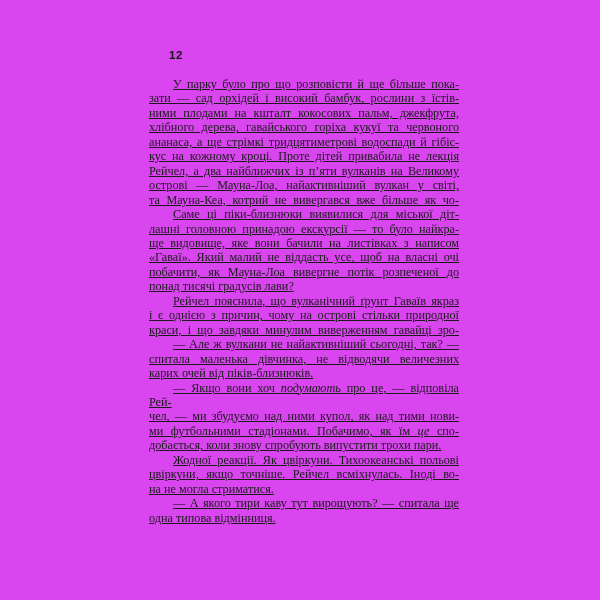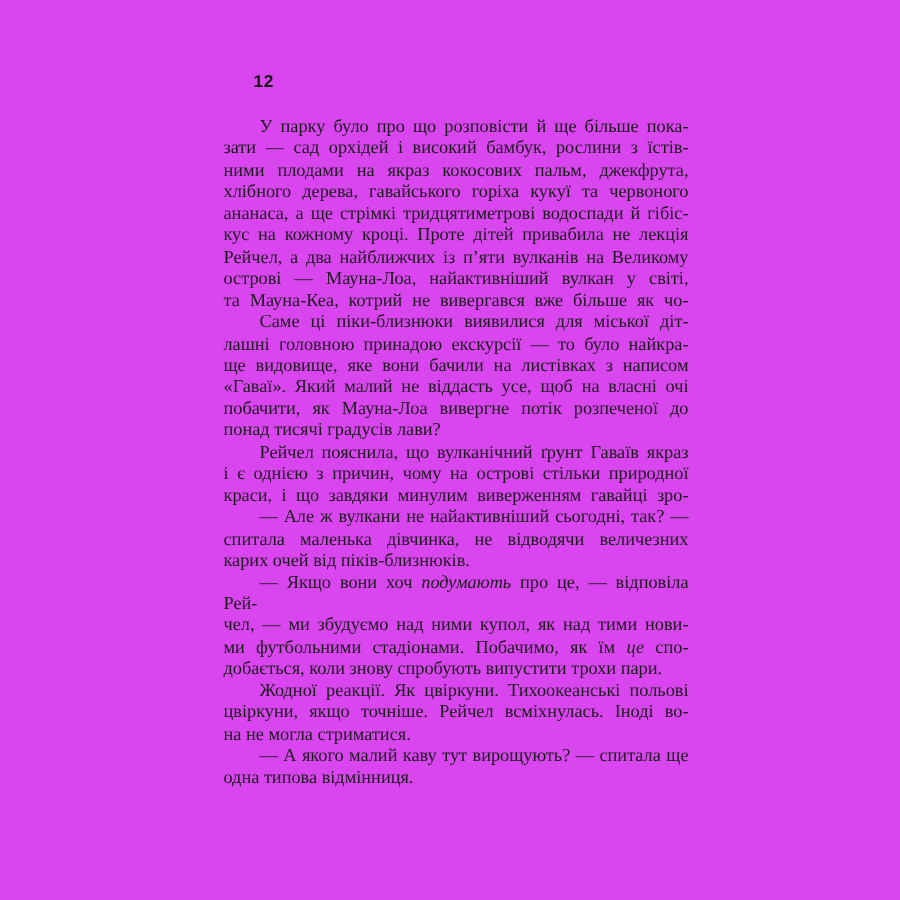--- a/index.html
+++ b/index.html
@@ -31,20 +31,21 @@
     left: 149px;
     top: 77px;
     width: 310px;
     font-size: 12.2px;
     line-height: 14.45px;
     text-rendering: optimizeLegibility;
   }
   .para {
     margin: 0;
     padding: 0;
+    text-decoration: underline;
   }
   .para .line {
     text-align: justify;
     text-align-last: justify;
     -moz-text-align-last: justify;
     white-space: normal;
   }
   .para .line.first {
     text-indent: 24px;
   }
@@ -58,21 +59,21 @@
 </style>
 </head>
 <body>
 
 <div class="page">
   <span class="page-number">12</span>
   <div class="text-block">
       <div class="para">
         <div class="line first"><span>У парку було про що розповісти й ще більше пока-</span></div>
         <div class="line"><span>зати — сад орхідей і високий бамбук, рослини з їстів-</span></div>
-        <div class="line"><span>ними плодами на якраз кокосових пальм, джекфрута,</span></div>
+        <div class="line"><span>ними плодами на кшталт кокосових пальм, джекфрута,</span></div>
         <div class="line"><span>хлібного дерева, гавайського горіха кукуї та червоного</span></div>
         <div class="line"><span>ананаса, а ще стрімкі тридцятиметрові водоспади й гібіс-</span></div>
         <div class="line"><span>кус на кожному кроці. Проте дітей привабила не лекція</span></div>
         <div class="line"><span>Рейчел, а два найближчих із п’яти вулканів на Великому</span></div>
         <div class="line"><span>острові — Мауна-Лоа, найактивніший вулкан у світі,</span></div>
         <div class="line"><span>та Мауна-Кеа, котрий не вивергався вже більше як чо-</span></div>
       </div>
       <div class="para">
         <div class="line first"><span>Саме ці піки-близнюки виявилися для міської діт-</span></div>
         <div class="line"><span>лашні головною принадою екскурсії — то було найкра-</span></div>
@@ -96,17 +97,17 @@
         <div class="line"><span>чел, — ми збудуємо над ними купол, як над тими нови-</span></div>
         <div class="line"><span>ми футбольними стадіонами. Побачимо, як їм </span><span class="i">це</span><span> спо-</span></div>
         <div class="line last"><span>добається, коли знову спробують випустити трохи пари.</span></div>
       </div>
       <div class="para">
         <div class="line first"><span>Жодної реакції. Як цвіркуни. Тихоокеанські польові</span></div>
         <div class="line"><span>цвіркуни, якщо точніше. Рейчел всміхнулась. Іноді во-</span></div>
         <div class="line last"><span>на не могла стриматися.</span></div>
       </div>
       <div class="para">
-        <div class="line first"><span>— А якого малий каву тут вирощують? — спитала ще</span></div>
+        <div class="line first"><span>— А якого тири каву тут вирощують? — спитала ще</span></div>
         <div class="line last"><span>одна типова відмінниця.</span></div>
       </div>
     </div>
 </div>
 
 </body></html>

